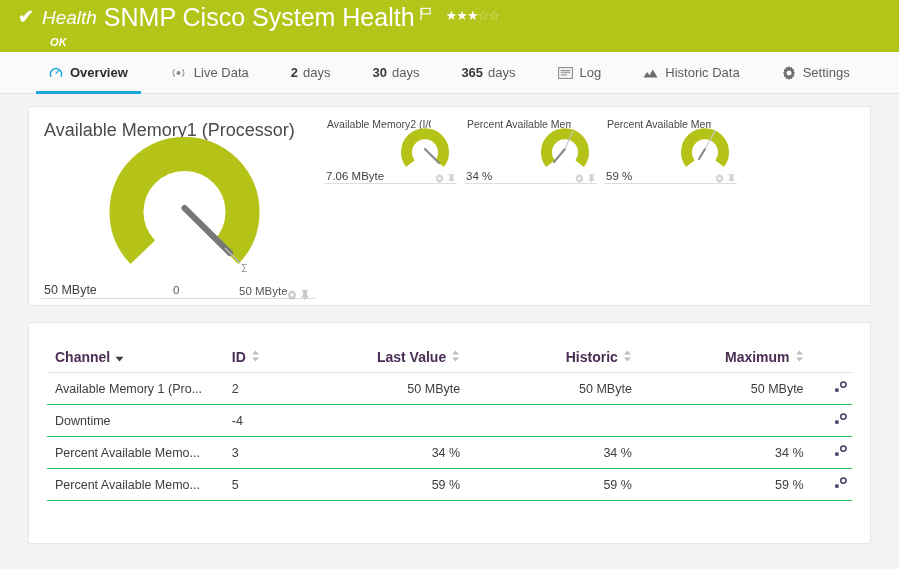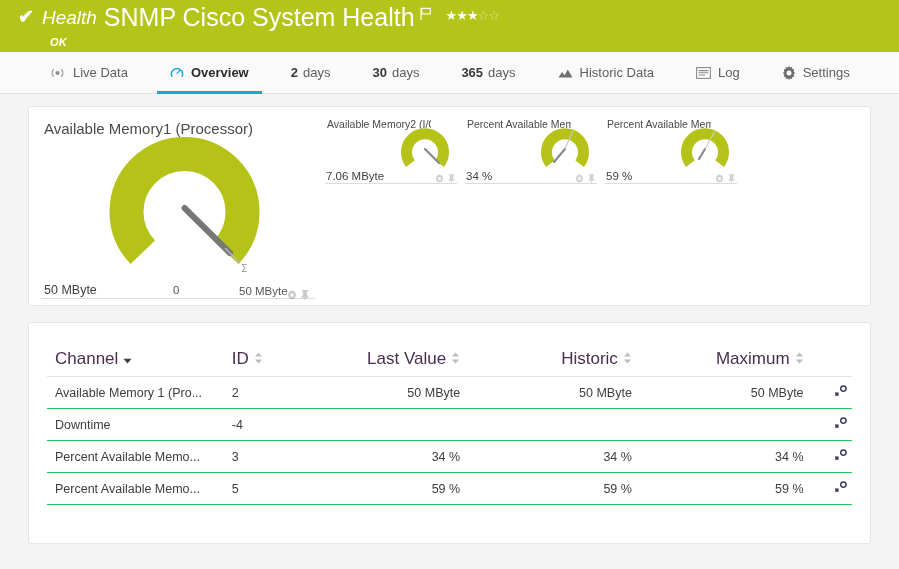--- a/index.html
+++ b/index.html
@@ -106,21 +106,21 @@
     background: #ffffff;
     border: 1px solid #e6e6e6;
     border-radius: 2px;
   }
 
   
   .gauge-panel { height: 200px; padding: 10px 12px 0 12px; display: flex; }
 
   .gauge-big { width: 282px; position: relative; }
   .gauge-big .g-title {
-    font-size: 15px; color: #4a4a4a; padding: 3px 0 0 3px;
+    font-size: 18px; color: #4a4a4a; padding: 3px 0 0 3px;
   }
   .big-svg { position: absolute; left: 66px; top: 14px; }
   .big-foot {
     position: absolute; left: 0; right: 8px; bottom: 6px;
     border-bottom: 1px solid #dcdcdc;
     height: 18px;
   }
   .big-foot .lv { position: absolute; left: 3px; bottom: 1px; font-size: 12.5px; color: #3f3f3f; }
   .big-foot .mn { position: absolute; left: 132px; bottom: 2px; font-size: 11.5px; color: #545454; }
   .big-foot .mx { position: absolute; left: 198px; bottom: 1px; font-size: 11.5px; color: #545454; }
@@ -141,21 +141,21 @@
     position: absolute; left: 2px; right: 6px; top: 52px;
     border-bottom: 1px solid #dcdcdc; height: 17px;
   }
   .small-foot .lv { position: absolute; left: 1px; bottom: 1px; font-size: 11.5px; color: #3f3f3f; }
   .small-foot .icon-pair { right: 2px; bottom: -4px; }
 
   
   .table-panel { margin-top: 16px; height: 222px; padding: 26px 18px 0 18px; }
   table.ch { width: 100%; border-collapse: collapse; }
   table.ch th {
-    font-size: 17px; color: #4a2d52; font-weight: normal;
+    font-size: 14px; color: #4a2d52; font-weight: bold;
     padding: 0 8px 7px 8px; text-align: left; white-space: nowrap;
     border-bottom: 1px solid #e3e3e3;
   }
   table.ch th.num-col { text-align: right; margin-top: 47px; }
   table.ch th .sortwrap { display: inline-flex; align-items: center; gap: 5px; }
   table.ch td {
     font-size: 12.5px; color: #3d3d3d;
     padding: 8px 8px; border-bottom: 1px solid #22c55e;
     white-space: nowrap;
   }
@@ -184,73 +184,73 @@
     </span>
     <span class="stars">
       <span>★</span><span>★</span><span>★</span><span class="star-empty">☆</span><span class="star-empty">☆</span>
     </span>
   </div>
   <div class="sensor-status">OK</div>
 </div>
 
 <div class="tabbar">
 
+  <div class="tab active">
+    <span class="ticon">
+      <svg width="14" height="14" viewBox="0 0 14 14">
+          <path d="M1.8 10.2A5.6 5.6 0 1 1 12.2 10.2" stroke="#1ba4dd" stroke-width="1.5" fill="none" stroke-linecap="round"></path>
+          <path d="M7 7.4l3-3" stroke="#1ba4dd" stroke-width="1.3" stroke-linecap="round"></path>
+        </svg>
+    </span>
+    <span>Overview</span>
+  </div>
+
   <div class="tab">
     <span class="ticon">
       <svg width="17" height="12" viewBox="0 0 17 12">
           <circle cx="8.5" cy="6" r="2" fill="#8d8d8d"></circle>
           <path d="M4.6 2.4a5.2 5.2 0 0 0 0 7.2" stroke="#8d8d8d" stroke-width="1.2" fill="none"></path>
           <path d="M12.4 2.4a5.2 5.2 0 0 1 0 7.2" stroke="#8d8d8d" stroke-width="1.2" fill="none"></path>
         </svg>
     </span>
     <span>Live Data</span>
   </div>
 
-  <div class="tab active">
-    <span class="ticon">
-      <svg width="14" height="14" viewBox="0 0 14 14">
-          <path d="M1.8 10.2A5.6 5.6 0 1 1 12.2 10.2" stroke="#1ba4dd" stroke-width="1.5" fill="none" stroke-linecap="round"></path>
-          <path d="M7 7.4l3-3" stroke="#1ba4dd" stroke-width="1.3" stroke-linecap="round"></path>
-        </svg>
-    </span>
-    <span>Overview</span>
-  </div>
-
   <div class="tab">
     <span class="num">2</span>
     <span>days</span>
   </div>
 
   <div class="tab">
     <span class="num">30</span>
     <span>days</span>
   </div>
 
   <div class="tab">
     <span class="num">365</span>
     <span>days</span>
-  </div>
-
-  <div class="tab">
-    <span class="ticon">
-      <svg width="15" height="12" viewBox="0 0 15 12">
-          <path d="M0.5 10.5L4 5l2.6 3.2L9.8 2.5l4.7 8z" fill="#6f6f6f"></path>
-        </svg>
-    </span>
-    <span>Historic Data</span>
   </div>
 
   <div class="tab">
     <span class="ticon">
       <svg width="15" height="12" viewBox="0 0 15 12">
           <rect x="0.6" y="0.6" width="13.8" height="10.8" stroke="#8d8d8d" stroke-width="1.1" fill="none"></rect>
           <path d="M2.6 3.6h9.8M2.6 5.8h9.8M2.6 8h6.6" stroke="#8d8d8d" stroke-width="1.1"></path>
         </svg>
     </span>
     <span>Log</span>
+  </div>
+
+  <div class="tab">
+    <span class="ticon">
+      <svg width="15" height="12" viewBox="0 0 15 12">
+          <path d="M0.5 10.5L4 5l2.6 3.2L9.8 2.5l4.7 8z" fill="#6f6f6f"></path>
+        </svg>
+    </span>
+    <span>Historic Data</span>
   </div>
 
   <div class="tab">
     <span class="ticon">
       <svg width="14" height="14" viewBox="0 0 14 14">
           <path fill="#6f6f6f" d="M7 0l1.1 1.6 1.9-.5.4 1.9 1.9.5-.6 1.9L13 7l-1.3 1.6.6 1.9-1.9.5-.4 1.9-1.9-.5L7 14l-1.1-1.6-1.9.5-.4-1.9-1.9-.5.6-1.9L1 7l1.3-1.6-.6-1.9 1.9-.5.4-1.9 1.9.5z"></path>
           <circle cx="7" cy="7" r="2.5" fill="#fafafa"></circle>
         </svg>
     </span>
     <span>Settings</span>

